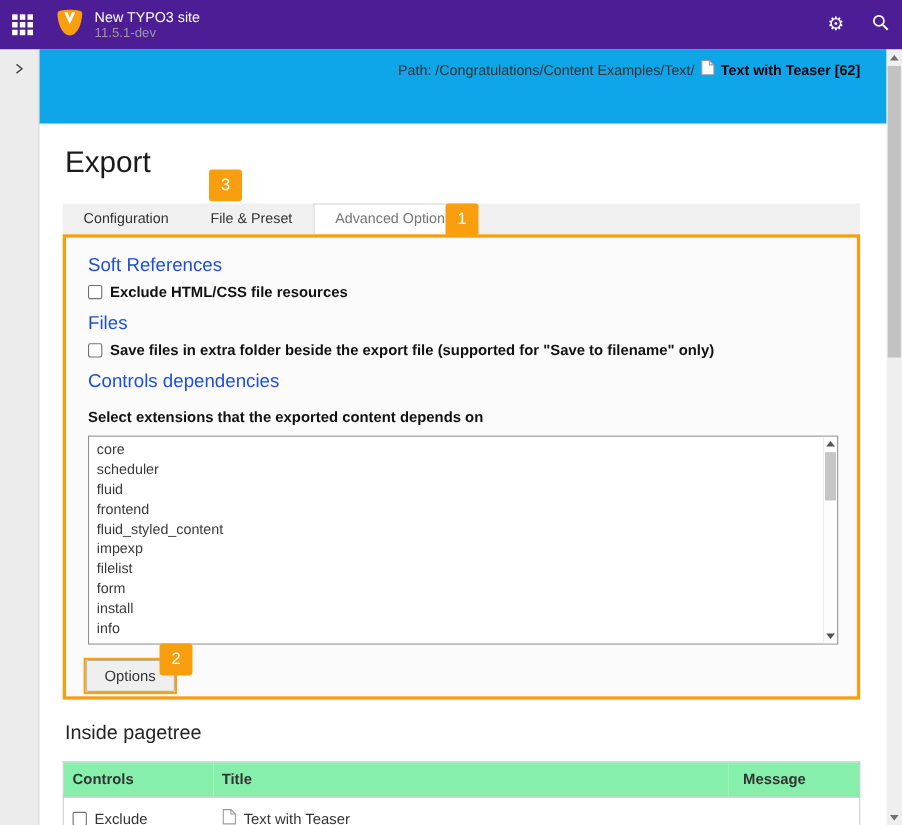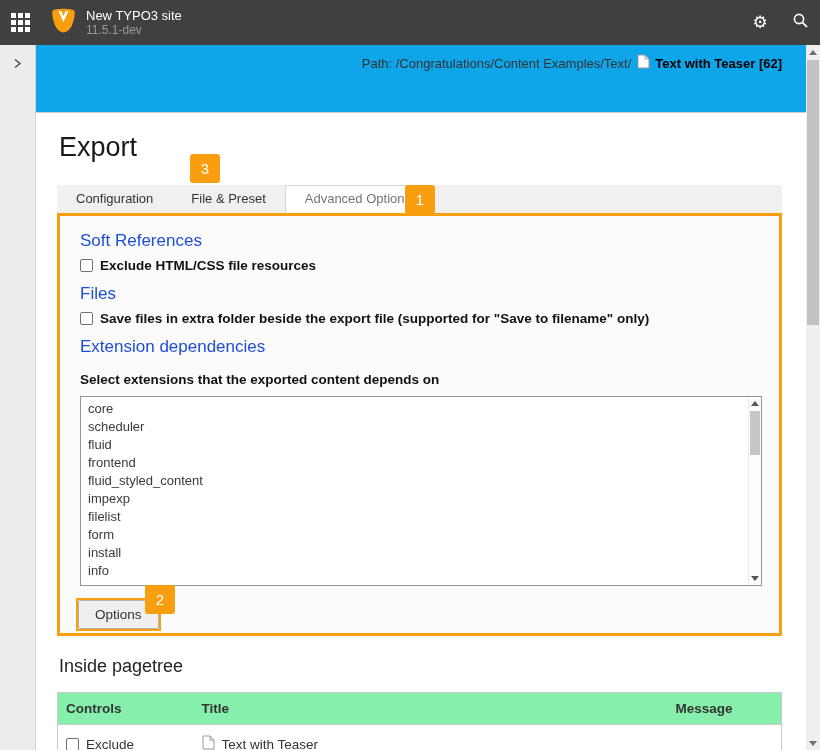--- a/index.html
+++ b/index.html
@@ -4,21 +4,21 @@
 <style>
   * { box-sizing: border-box; margin: 0; padding: 0; }
   html, body { width: 820px; height: 750px; }
   body {
     position: relative; overflow: hidden; background: #fff;
     font-family: "Liberation Sans", sans-serif; color: #333;
   }
 
   
   .topbar { position: absolute; left:0; top:0; width:820px; height:45px;
-    background:#404040; display:flex; align-items:center; }
+    background:#4c1d95; display:flex; align-items:center; }
   .mm-toggle { width:40px; height:45px; display:flex; align-items:center; justify-content:center; cursor:pointer; }
   .grid-icon { width:19px; height:19px; display:grid;
     grid-template-columns:repeat(3,5px); grid-template-rows:repeat(3,5px); gap:2px; }
   .grid-icon span { background:#fff; }
   .brand { display:flex; align-items:center; margin-left:11px; gap:10px; }
   .brand-titles { display:flex; flex-direction:column; justify-content:center; }
   .site-title { color:#fff; font-size:13px; line-height:15px; }
   .site-version { color:#9a9a9a; font-size:12px; line-height:14px; }
   .topbar-right { margin-left:auto; display:flex; }
   .topbar-item { width:40px; height:45px; display:flex; align-items:center; justify-content:center; cursor:pointer; }
@@ -191,21 +191,21 @@
         <input type="checkbox" style="">
         <label>Exclude HTML/CSS file resources</label>
       </div>
 
       <h2 class="section">Files</h2>
       <div class="checkbox-row">
         <input type="checkbox" style="">
         <label>Save files in extra folder beside the export file (supported for "Save to filename" only)</label>
       </div>
 
-      <h2 class="section">Extension dependencies</h2>
+      <h2 class="section">Controls dependencies</h2>
       <div class="field-label">Select extensions that the exported content depends on</div>
 
       <div class="listbox">
         <div class="options">
           <div class="option">core</div>
           <div class="option">scheduler</div>
           <div class="option">fluid</div>
           <div class="option">frontend</div>
           <div class="option">fluid_styled_content</div>
           <div class="option">impexp</div>

